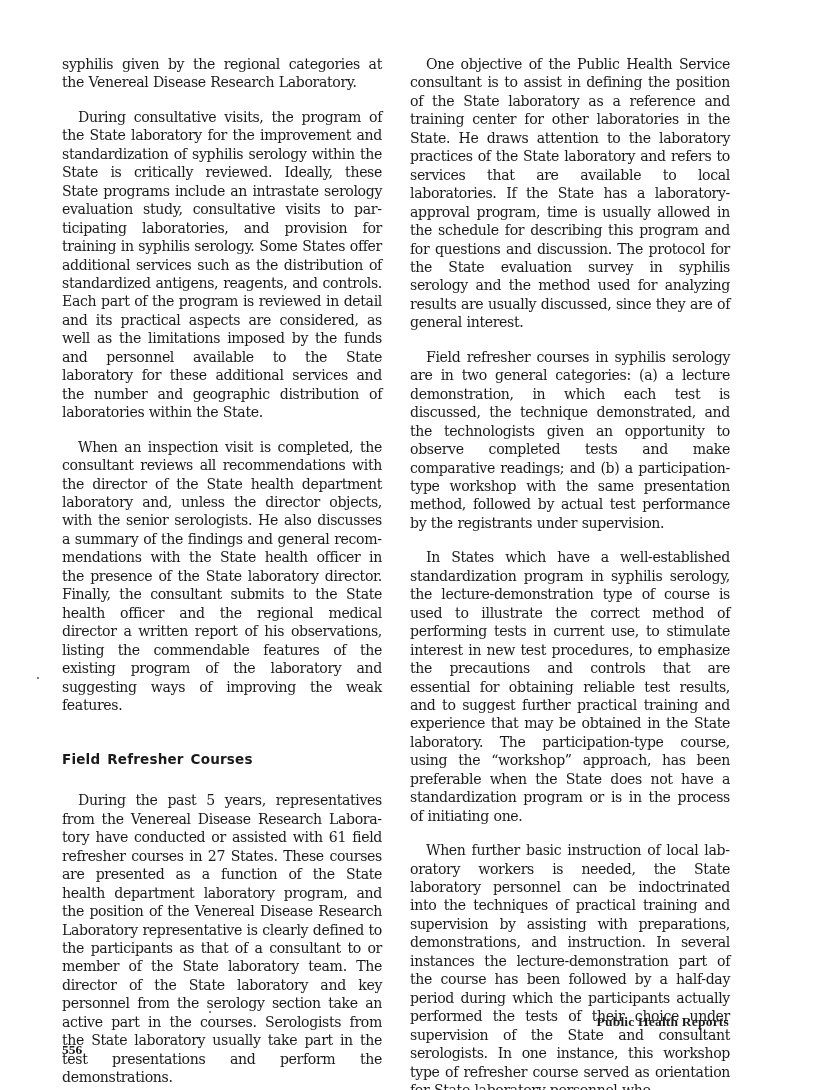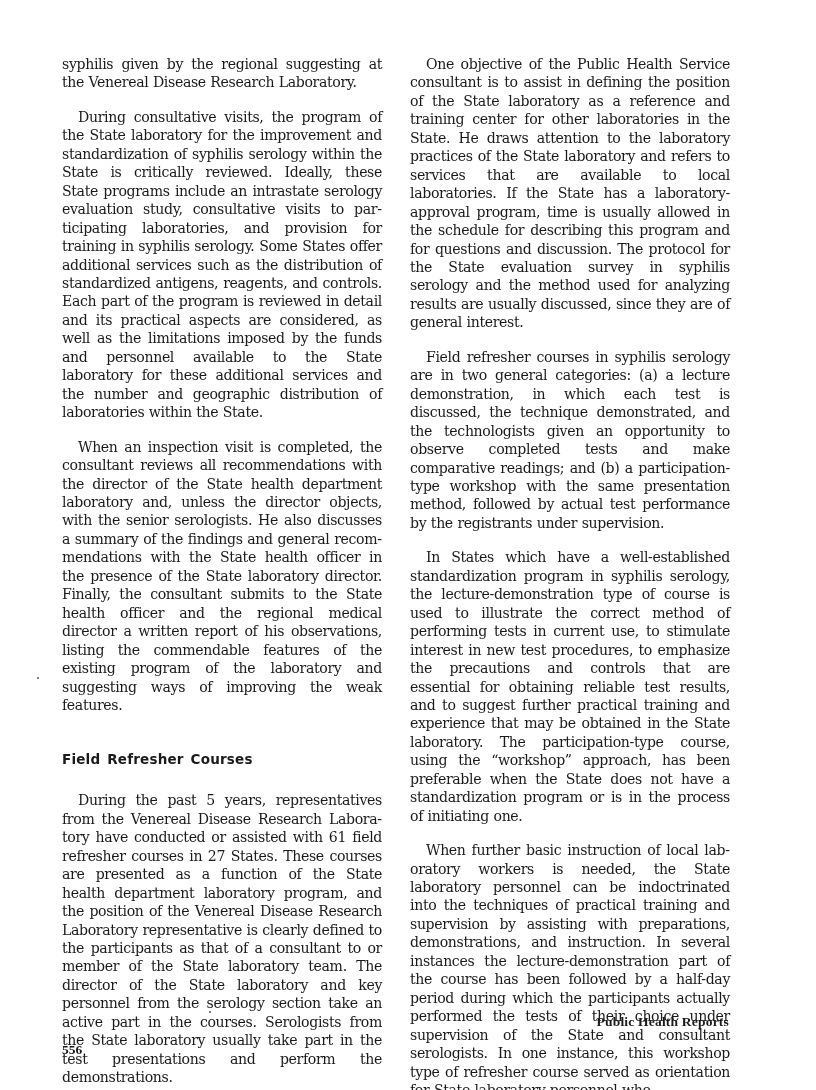--- a/index.html
+++ b/index.html
@@ -27,21 +27,21 @@
   .footer-journal {
     position:absolute; right:87px; top:1014px;
     font-family:"Liberation Serif", serif; font-weight:bold; font-size:13.5px; letter-spacing:0.2px;text-align:right;
   }
   .speck { position:absolute; width:2px; height:2px; background:#555; border-radius:1px; }
 </style>
 </head>
 <body>
 
 <div class="col col-left">
-  <p class="cont">syphilis given by the regional suggesting at the Venereal Disease Research Laboratory.</p>
+  <p class="cont">syphilis given by the regional categories at the Venereal Disease Research Laboratory.</p>
   <p>During consultative visits, the program of the State laboratory for the improvement and standardization of syphilis serology within the State is critically reviewed.  Ideally, these State programs include an intrastate serology evaluation study, consultative visits to par­ticipating laboratories, and provision for training in syphilis serology.  Some States offer additional services such as the distribution of standardized antigens, reagents, and con­trols.  Each part of the program is reviewed in detail and its practical aspects are con­sidered, as well as the limitations imposed by the funds and personnel available to the State laboratory for these additional services and the number and geographic distribution of labora­tories within the State.</p>
   <p>When an inspection visit is completed, the consultant reviews all recommendations with the director of the State health department laboratory and, unless the director objects, with the senior serologists.  He also discusses a summary of the findings and general recom­mendations with the State health officer in the presence of the State laboratory director. Finally, the consultant submits to the State health officer and the regional medical director a written report of his observations, listing the commendable features of the existing pro­gram of the laboratory and suggesting ways of improving the weak features.</p>
   <h2>Field Refresher Courses</h2>
   <p>During the past 5 years, representatives from the Venereal Disease Research Labora­tory have conducted or assisted with 61 field refresher courses in 27 States.  These courses are presented as a function of the State health department laboratory program, and the po­sition of the Venereal Disease Research Labo­ratory representative is clearly defined to the participants as that of a consultant to or mem­ber of the State laboratory team.  The director of the State laboratory and key personnel from the serology section take an active part in the courses.  Serologists from the State labora­tory usually take part in the test presentations and perform the demonstrations.</p>
 </div>
 
 <div class="col col-right">
   <p>One objective of the Public Health Service consultant is to assist in defining the position of the State laboratory as a reference and training center for other laboratories in the State.  He draws attention to the laboratory practices of the State laboratory and refers to services that are available to local laboratories. If the State has a laboratory-approval pro­gram, time is usually allowed in the schedule for describing this program and for questions and discussion.  The protocol for the State evaluation survey in syphilis serology and the method used for analyzing results are usually discussed, since they are of general interest.</p>
   <p>Field refresher courses in syphilis serology are in two general categories: (a) a lecture demonstration, in which each test is discussed, the technique demonstrated, and the technolo­gists given an opportunity to observe com­pleted tests and make comparative readings; and (b) a participation-type workshop with the same presentation method, followed by ac­tual test performance by the registrants under supervision.</p>
   <p>In States which have a well-established standardization program in syphilis serology, the lecture-demonstration type of course is used to illustrate the correct method of performing tests in current use, to stimulate interest in new test procedures, to emphasize the precautions and controls that are essential for obtaining reliable test results, and to suggest further practical training and experience that may be obtained in the State laboratory.  The partici­pation-type course, using the “workshop” ap­proach, has been preferable when the State does not have a standardization program or is in the process of initiating one.</p>

